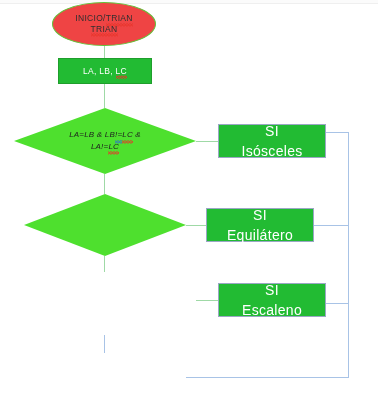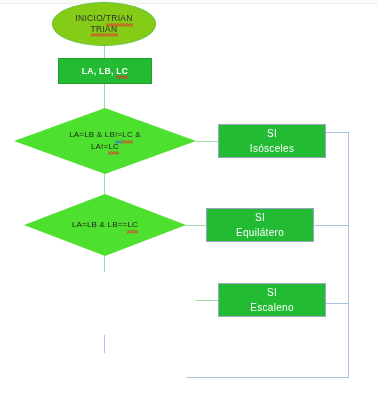--- a/index.html
+++ b/index.html
@@ -37,62 +37,62 @@
     transform: translateY(-50%);
     text-align: center;
     line-height: 1.25;
     white-space: pre-line;
     pointer-events: none;
   }
 
   
   .terminator {
     position: absolute;
-    background: #84cc16;
+    background: #ef4444;
     border: 1px solid #63C23A;
     border-radius: 50%;
     box-sizing: border-box;
   }
   .terminator .node-label {
     color: #2f2f2f;
     font-size: 8.5px;
     letter-spacing: .3px;
   }
 
   
   .process {
     position: absolute;
     background: #22BB33;
     border: 1px solid #1f9e2c;
     box-sizing: border-box;
-    font-weight: bold;
   }
   .process .node-label {
     color: #ffffff;
     font-size: 8.5px;
     letter-spacing: .3px;
   }
 
   
   .outbox {
     position: absolute;
     background: #22BB33;
     border: 1px solid #9aa7c4;
     box-sizing: border-box;
   }
   .outbox .node-label {
     color: #ffffff;
-    font-size: 10px;
+    font-size: 14px;
     line-height: 1.45;
     letter-spacing: .3px;
   }
 
   
   .decision {
     position: absolute;
+    font-style: italic;
   }
   .decision .shape {
     position: absolute;
     inset: 0;
     background: #4EE02E;
     clip-path: polygon(50% 0, 100% 50%, 50% 100%, 0 50%);
   }
   .decision .node-label {
     color: #1f1f1f;
     font-size: 8px;
@@ -185,21 +185,20 @@
   <div class="conn-h" style="left:196px; top:141px; width:22px;"></div>
 
   <div class="conn-v" style="left:104px; top:174px; height:20px;"></div>
 
   <div class="outbox" style="left:218px; top:124px; width:108px; height:34px;">
     <div class="node-label"><span>SI</span><br><span>Isósceles</span></div>
   </div>
 
   <div class="decision" style="left:24px; top:194px; width:162px; height:62px;">
     <div class="shape"></div>
-    <div class="node-label"><span>LA=LB &amp; LB==</span><span class="sq">LC</span></div>
   </div>
 
   <div class="conn-h" style="left:186px; top:225px; width:32px;"></div>
 
   <div class="conn-v" style="left:104px; top:256px; height:16px;"></div>
 
   <div class="outbox" style="left:206px; top:208px; width:108px; height:34px;">
     <div class="node-label"><span>SI</span><br><span>Equilátero</span></div>
   </div>
 

